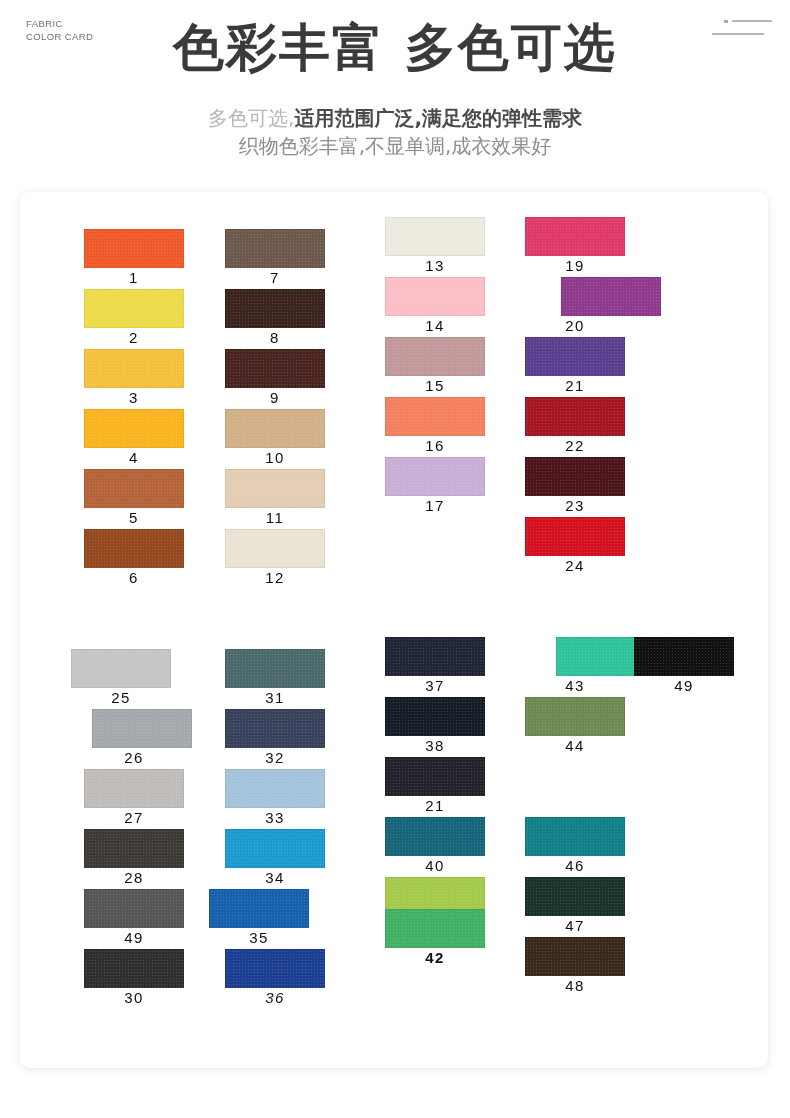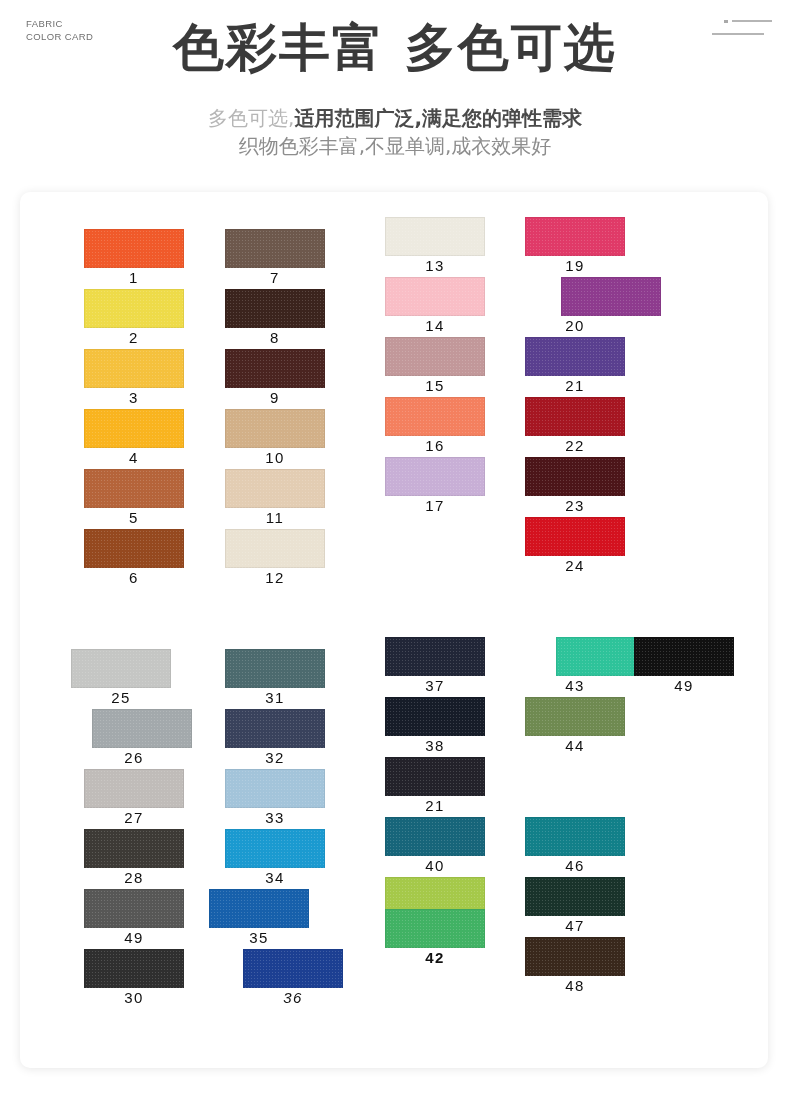--- a/index.html
+++ b/index.html
@@ -299,21 +299,21 @@
         <div class="swatch-label">33</div>
       </div>
       <div class="swatch-cell" style="left: 205px; top: 637px;">
         <div class="swatch-chip" style="background-color: rgb(27, 154, 208);"></div>
         <div class="swatch-label">34</div>
       </div>
       <div class="swatch-cell" style="left: 189px; top: 697px;">
         <div class="swatch-chip" style="background-color: rgb(23, 96, 171);"></div>
         <div class="swatch-label">35</div>
       </div>
-      <div class="swatch-cell" style="left: 223px; top: 757px; font-style: italic;">
+      <div class="swatch-cell" style="left: 205px; top: 757px; font-style: italic;">
         <div class="swatch-chip" style="background-color: rgb(28, 63, 146);"></div>
         <div class="swatch-label">36</div>
       </div>
       <div class="swatch-cell" style="left: 365px; top: 445px;">
         <div class="swatch-chip" style="background-color: rgb(33, 38, 55);"></div>
         <div class="swatch-label">37</div>
       </div>
       <div class="swatch-cell" style="left: 365px; top: 505px;">
         <div class="swatch-chip" style="background-color: rgb(22, 28, 40);"></div>
         <div class="swatch-label">38</div>

